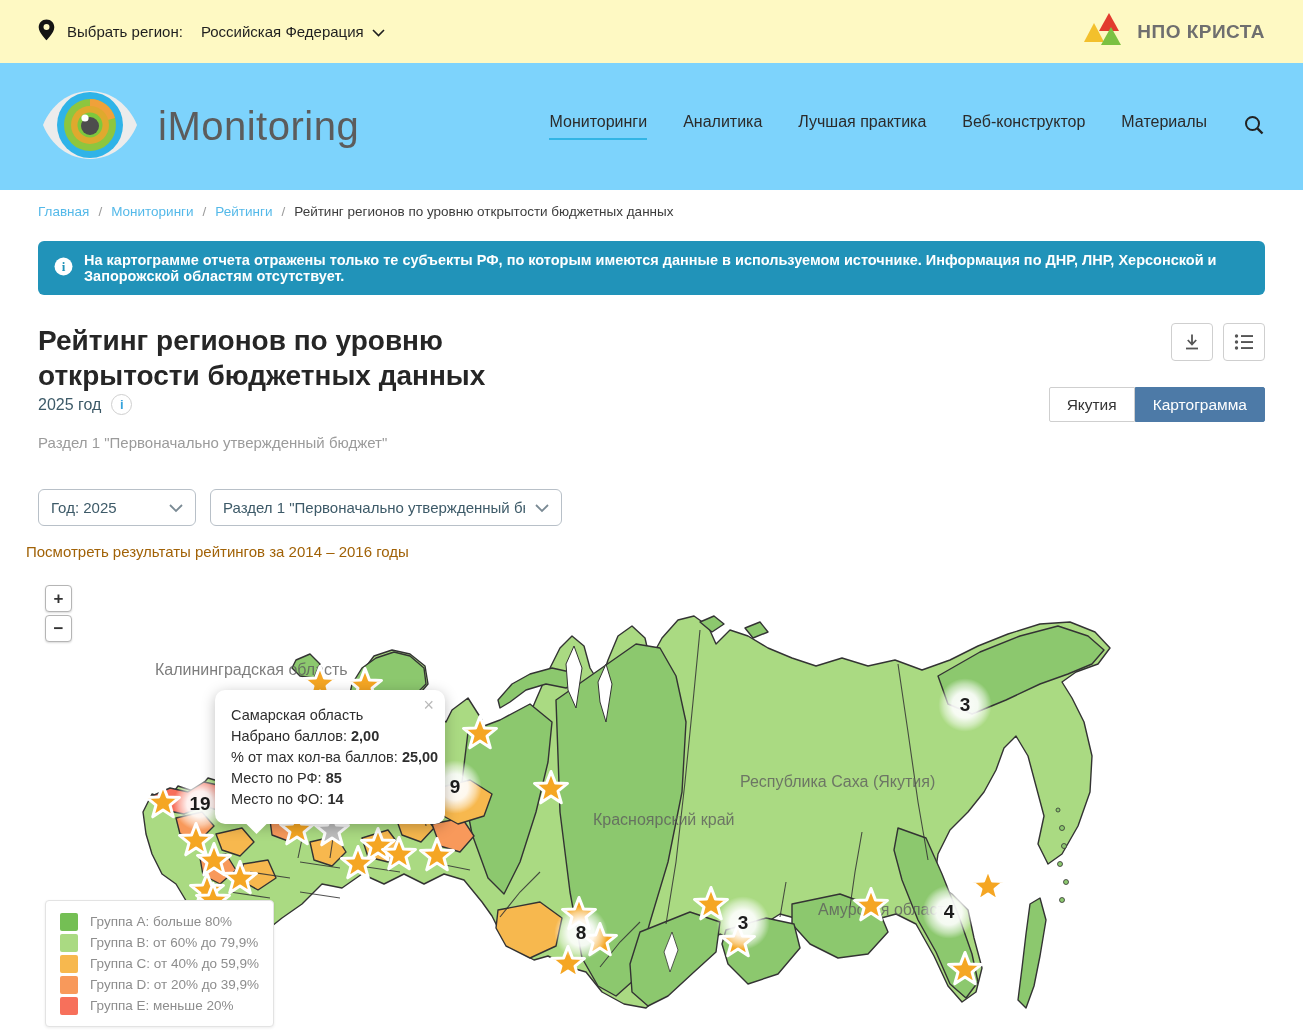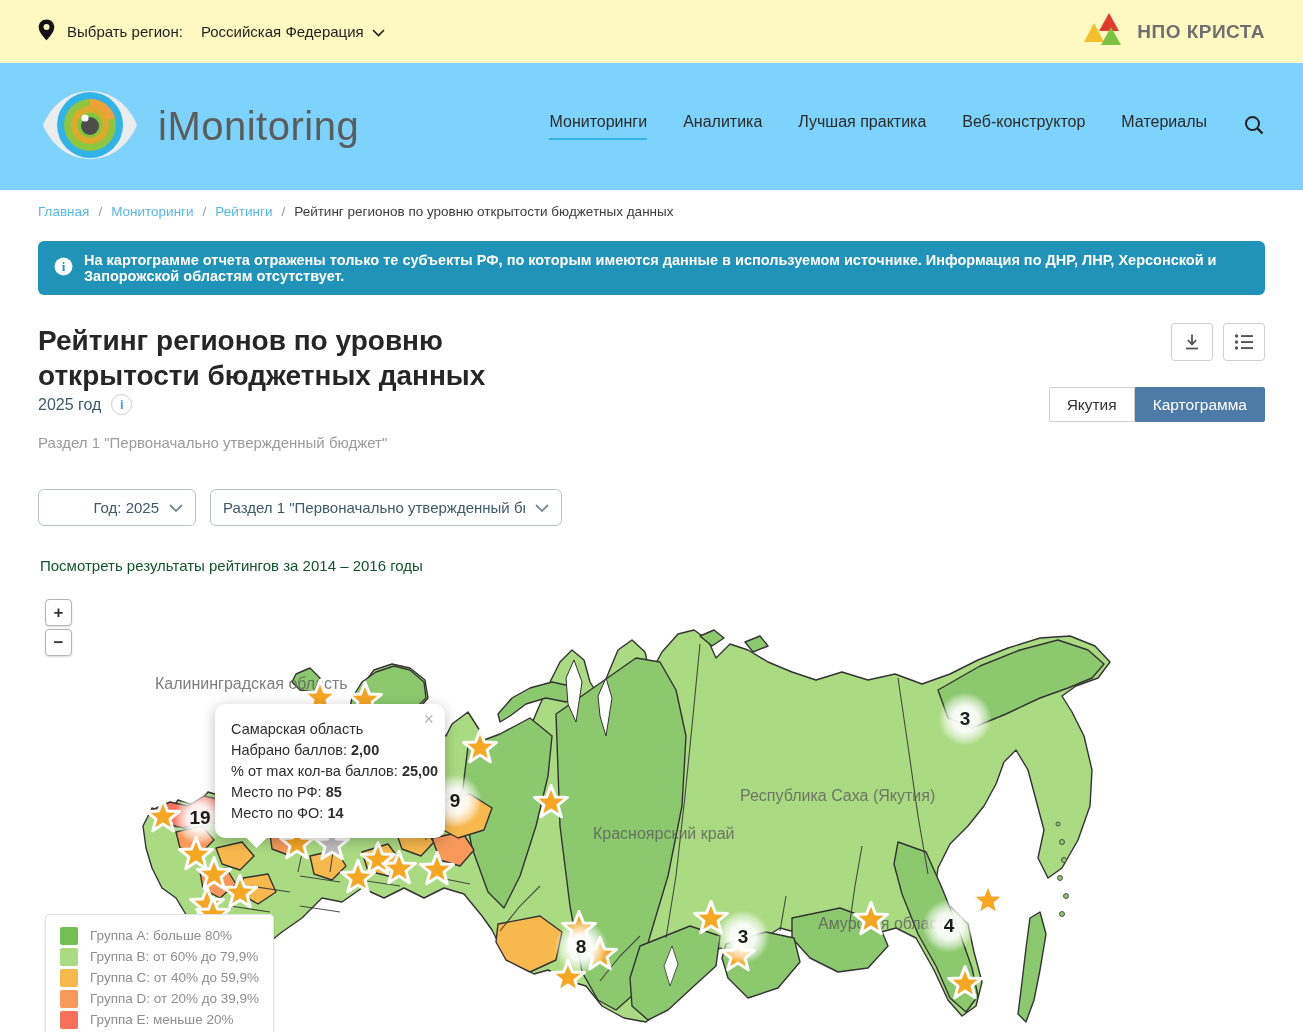--- a/index.html
+++ b/index.html
@@ -50,26 +50,26 @@
               border-radius:4px; display:flex; align-items:center; justify-content:center; cursor:pointer; }
   .toggle-row { margin-top:26px; display:flex; }
   .toggle-btn { height:35px; padding:0 17px; font-size:15.5px; display:flex; align-items:center;
                 cursor:pointer; }
   .toggle-table { background:#fff; border:1px solid #cfcfcf; border-radius:2px 0 0 2px; color:#333; }
   .toggle-map { background:#4d7aa7; color:#fff; border:1px solid #4d7aa7; border-radius:0 2px 2px 0; }
 
   
   .filters { padding:0 38px; margin-top:38px; display:flex; gap:14px; }
   .select { height:37px; border:1px solid #b8c0c8; border-radius:6px; background:#fff;
-            display:flex; align-items:center; justify-content:flex-end; gap:10px;
+            display:flex; align-items:center; justify-content:space-between; gap:10px;
             padding:0 12px; font-size:15px; color:#3d5a68; cursor:pointer; }
   .select .val { white-space:nowrap; overflow:hidden; }
   .select-year { width:158px; }
   .select-section { width:352px; }
-  .history-link { padding:0 40px; margin-top:31px; font-size:15px; color:#14532d; }
+  .history-link { padding:0 26px; margin-top:17px; font-size:15px; color:#a16207; }
   .history-link span { cursor:pointer; }
 
   
   .map-area { position:relative; margin-top:12px; height:462px; }
   .map-area svg.geo { position:absolute; left:0; top:0; }
   .map-label { position:absolute; z-index:1; font-size:16px; color:rgba(92,92,92,.8); white-space:nowrap;margin-top:19px; }
   .star { position:absolute; z-index:2; width:40px; height:40px; cursor:pointer; }
   .badge { position:absolute; z-index:2; width:54px; height:54px; border-radius:50%;
            display:flex; align-items:center; justify-content:center; cursor:pointer;
            font-size:19px; font-weight:700; color:#1c1c1c;

